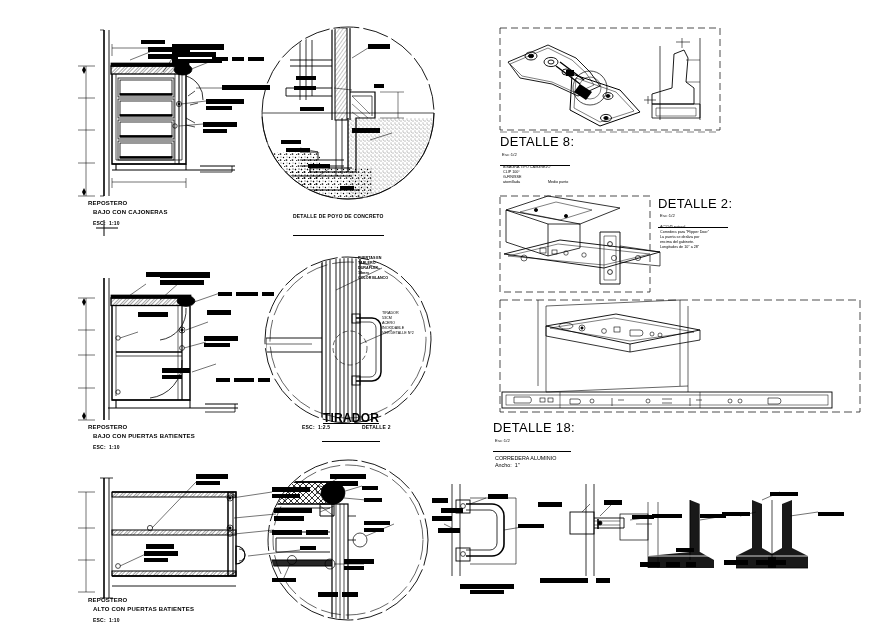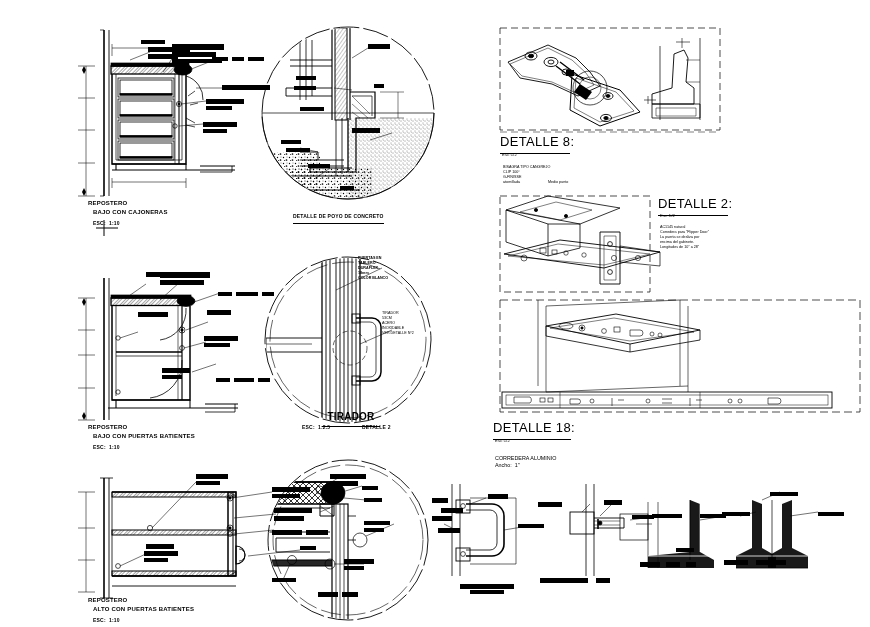--- a/index.html
+++ b/index.html
@@ -2,26 +2,26 @@
 <html><head>
 <meta charset="utf-8">
 <style>
   html,body{margin:0;padding:0;background:#ffffff;}
   body{width:870px;height:627px;overflow:hidden;
        font-family:"Liberation Sans",sans-serif;color:#000;}
   #sheet{position:relative;width:870px;height:627px;background:#fff;}
   svg.layer{position:absolute;left:0;top:0;width:870px;height:627px;}
 
   .ttl{position:absolute;font-weight:bold;letter-spacing:.2px;white-space:pre;}
-  .t7{font-size:10px;}
+  .t7{font-size:12px;text-decoration:underline;}
   .t6{font-size:6px;}
   .t5{font-size:5px;}
   .t4{font-size:4.1px;font-weight:normal;}
   .big{font-size:13px;font-weight:normal;letter-spacing:.3px;}
-  .uline{border-bottom:1.4px solid #000;padding-bottom:4px;}
+  .uline{border-bottom:1.4px solid #000;padding-bottom:16px;}
   .colon{font-size:13px;}
   .redact{position:absolute;background:#000;}
   .spec{position:absolute;font-size:3.7px;line-height:5.1px;white-space:pre;font-weight:normal;}
   .cen{text-align:center;}
 </style>
 </head>
 <body>
 
 <div id="sheet">
 

